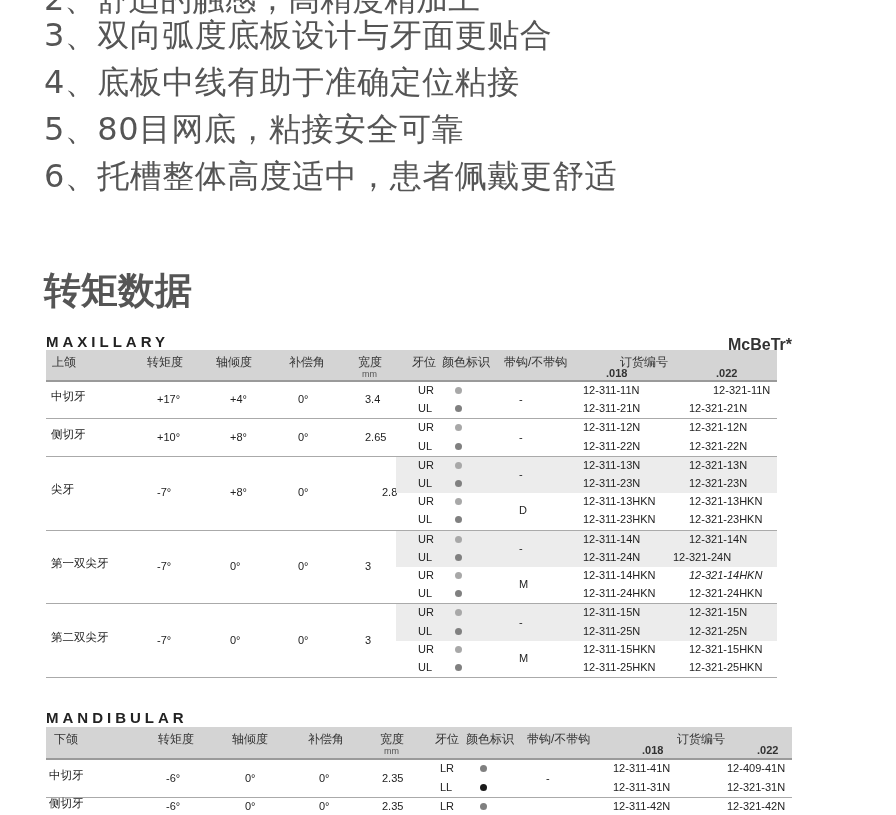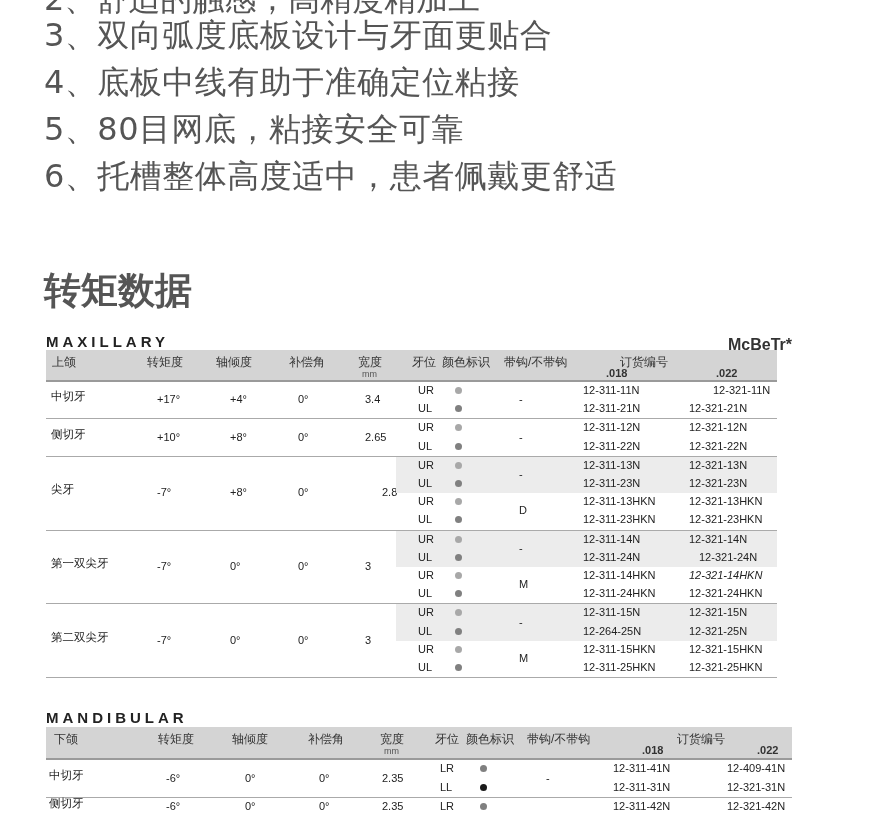--- a/index.html
+++ b/index.html
@@ -114,21 +114,21 @@
       <div class="cell" style="left:319px;top:29.4px;">3</div>
       <div class="band" style="left:350px;right:0;top:0px;height:36.4px;"></div>
       <div class="cell" style="left:473px;top:11.2px;">-</div>
       <div class="cell" style="left:372px;top:2px;">UR</div>
       <div class="dot" style="left:409px;top:5px;background:#a8a8a8;"></div>
       <div class="cell" style="left:537px;top:2px;">12-311-14N</div>
       <div class="cell" style="left:643px;top:2px;">12-321-14N</div>
       <div class="cell" style="left:372px;top:20.2px;">UL</div>
       <div class="dot" style="left:409px;top:23.2px;background:#808080;"></div>
       <div class="cell" style="left:537px;top:20.2px;">12-311-24N</div>
-      <div class="cell" style="left:653px;top:20.2px;">12-321-24N</div>
+      <div class="cell" style="left:627px;top:20.2px;">12-321-24N</div>
       <div class="cell" style="left:473px;top:47.599999999999994px;">M</div>
       <div class="cell" style="left:372px;top:38.4px;">UR</div>
       <div class="dot" style="left:409px;top:41.4px;background:#a8a8a8;"></div>
       <div class="cell" style="left:537px;top:38.4px;">12-311-14HKN</div>
       <div class="cell" style="left:643px;top:38.4px;font-style:italic;">12-321-14HKN</div>
       <div class="cell" style="left:372px;top:56.599999999999994px;">UL</div>
       <div class="dot" style="left:409px;top:59.599999999999994px;background:#808080;"></div>
       <div class="cell" style="left:537px;top:56.599999999999994px;">12-311-24HKN</div>
       <div class="cell" style="left:643px;top:56.599999999999994px;">12-321-24HKN</div>
     </div>
@@ -139,21 +139,21 @@
       <div class="cell" style="left:252px;top:29.4px;">0°</div>
       <div class="cell" style="left:319px;top:29.4px;">3</div>
       <div class="band" style="left:350px;right:0;top:0px;height:36.4px;"></div>
       <div class="cell" style="left:473px;top:11.2px;">-</div>
       <div class="cell" style="left:372px;top:2px;">UR</div>
       <div class="dot" style="left:409px;top:5px;background:#a8a8a8;"></div>
       <div class="cell" style="left:537px;top:2px;">12-311-15N</div>
       <div class="cell" style="left:643px;top:2px;">12-321-15N</div>
       <div class="cell" style="left:372px;top:20.2px;">UL</div>
       <div class="dot" style="left:409px;top:23.2px;background:#808080;"></div>
-      <div class="cell" style="left:537px;top:20.2px;">12-264-25N</div>
+      <div class="cell" style="left:537px;top:20.2px;">12-311-25N</div>
       <div class="cell" style="left:643px;top:20.2px;">12-321-25N</div>
       <div class="cell" style="left:473px;top:47.599999999999994px;">M</div>
       <div class="cell" style="left:372px;top:38.4px;">UR</div>
       <div class="dot" style="left:409px;top:41.4px;background:#a8a8a8;"></div>
       <div class="cell" style="left:537px;top:38.4px;">12-311-15HKN</div>
       <div class="cell" style="left:643px;top:38.4px;">12-321-15HKN</div>
       <div class="cell" style="left:372px;top:56.599999999999994px;">UL</div>
       <div class="dot" style="left:409px;top:59.599999999999994px;background:#808080;"></div>
       <div class="cell" style="left:537px;top:56.599999999999994px;">12-311-25HKN</div>
       <div class="cell" style="left:643px;top:56.599999999999994px;">12-321-25HKN</div>

